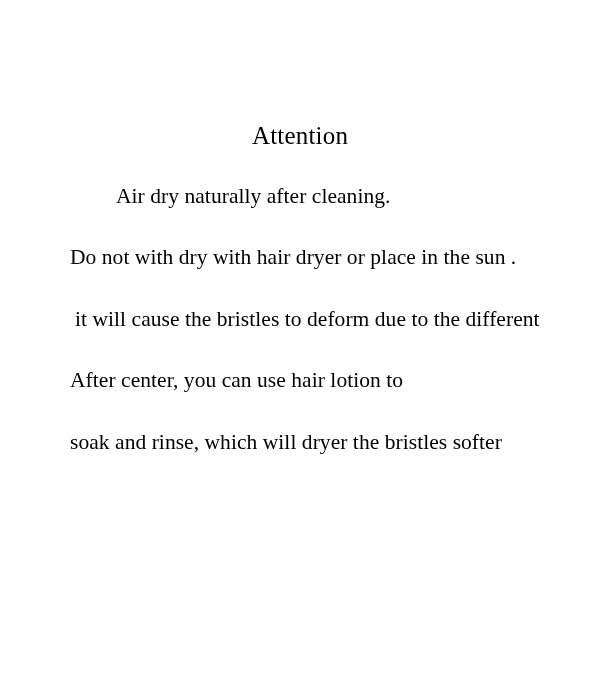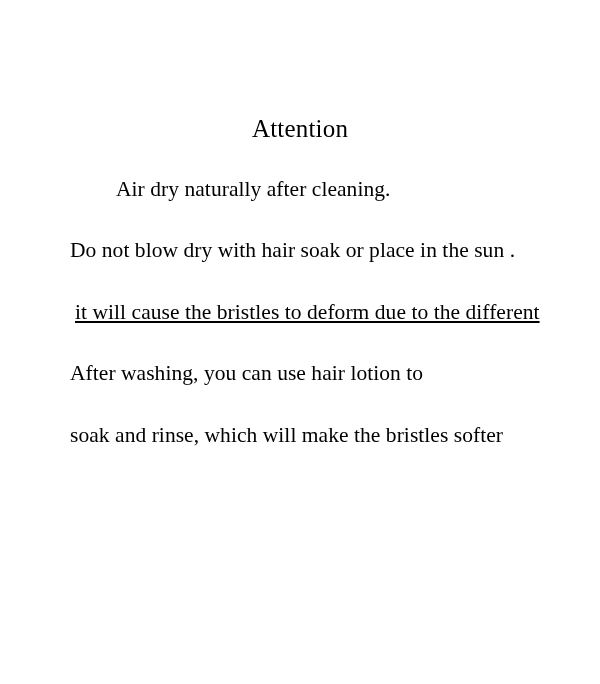--- a/index.html
+++ b/index.html
@@ -18,51 +18,50 @@
     position: relative;
     width: 600px;
     height: 684px;
     box-sizing: border-box;
   }
   .doc-title {
     text-align: center;
     font-size: 25px;
     font-weight: normal;
     letter-spacing: 0.2px;
-    margin: 0;
+    margin: 7px;
     padding-top: 115px;
     line-height: 1.1;
   }
   .body-block {
     margin-top: 26px;
     padding-left: 70px;
     padding-right: 8px;
   }
   .line {
     font-size: 21.5px;
     line-height: 40px;
     white-space: pre;
     letter-spacing: 0.05px;
   }
   .indent-1 {
     padding-left: 46px;
   }
   .indent-small {
     padding-left: 5px;
-    text-decoration: underline;
   }
 </style>
 </head>
 <body>
 
 <div class="page">
 
   <h1 class="doc-title">Attention</h1>
 
   <div class="body-block">
     <p class="line indent-1">Air dry naturally after cleaning.</p>
-    <p class="line">Do not blow dry with hair soak or place in the sun .</p>
+    <p class="line">Do not with dry with hair dryer or place in the sun .</p>
     <p class="line indent-small">it will cause the bristles to deform due to the different</p>
-    <p class="line">After washing, you can use hair lotion to</p>
-    <p class="line">soak and rinse, which will make the bristles softer</p>
+    <p class="line">After center, you can use hair lotion to</p>
+    <p class="line">soak and rinse, which will dryer the bristles softer</p>
   </div>
 
 </div>
 
 </body></html>

